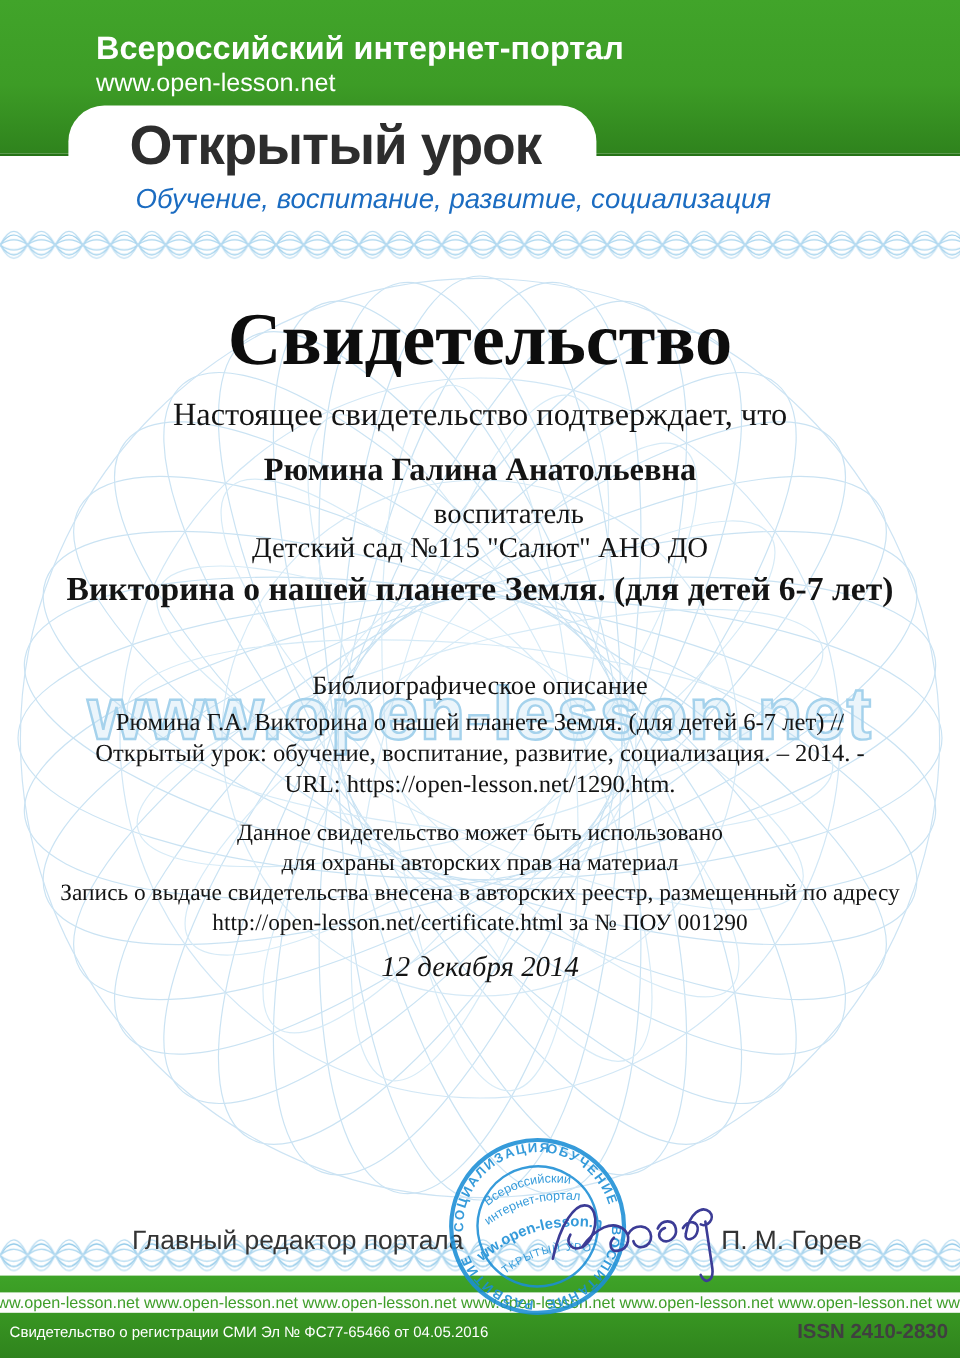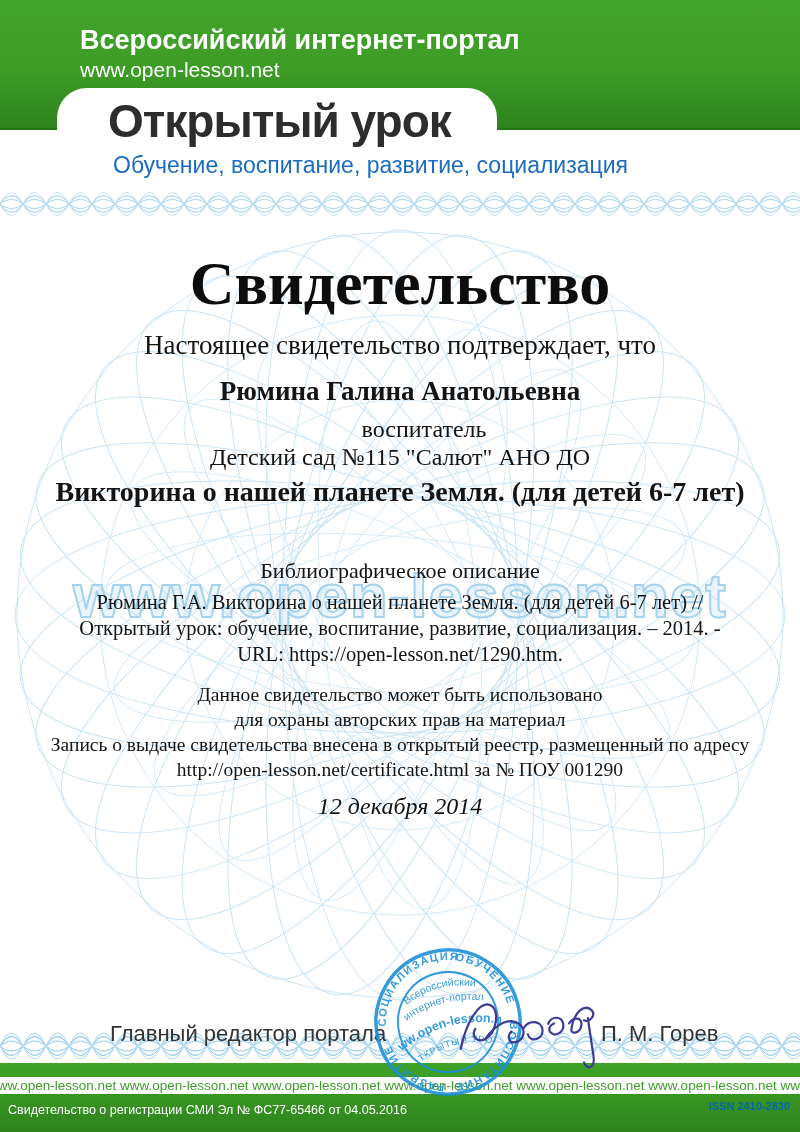--- a/index.html
+++ b/index.html
@@ -14,21 +14,21 @@
     border-bottom:2px solid #267317;z-index:20;}
   .portal-title{left:80px;top:25px;color:#fff;font-family:"Liberation Sans",sans-serif;
     font-weight:bold;font-size:27px;white-space:nowrap;}
   .portal-url{left:80px;top:58px;color:#fff;font-family:"Liberation Sans",sans-serif;
     font-size:21px;white-space:nowrap;}
   .site-tab{left:57px;top:88px;width:440px;height:72px;background:#fff;
     border-radius:30px 30px 0 0;z-index:21;}
   .site-name{left:108px;top:94px;color:#2d2d2d;font-family:"Liberation Sans",sans-serif;
     font-weight:bold;font-size:46px;letter-spacing:-1px;white-space:nowrap;z-index:22;}
   .tagline{left:113px;top:152px;color:#1b6cc1;font-family:"Liberation Sans",sans-serif;
-    font-size:23px;white-space:nowrap;z-index:22;}
+    font-style:italic;font-size:23px;white-space:nowrap;z-index:22;}
 
   
   .band{left:0;width:800px;z-index:1;}
   .rosette{left:0;top:160px;z-index:0;}
   .watermark{top:560px;font-family:"Liberation Sans",sans-serif;font-weight:bold;
     font-size:62px;letter-spacing:1px;color:rgba(189,222,242,0.30);
     -webkit-text-stroke:2px #a5d2ec;white-space:nowrap;z-index:1;}
 
   
   .t{color:#141414;z-index:5;}
@@ -56,22 +56,22 @@
 
   
   .footer-bar{left:0;top:1063px;width:800px;height:69px;
     background:linear-gradient(180deg,#3ea328 0%,#389622 45%,#2f831d 100%);z-index:25;}
   .url-strip{left:0;top:1077px;width:800px;height:17px;background:#fdfdfd;
     overflow:hidden;z-index:26;}
   .url-strip-text{margin-left:-12px;color:#3f9e2a;font-family:"Liberation Sans",sans-serif;
     font-size:13.5px;line-height:17px;white-space:nowrap;}
   .reg-text{left:8px;top:1103px;color:#fff;font-family:"Liberation Sans",sans-serif;
     font-size:12.5px;z-index:27;white-space:nowrap;}
-  .issn-text{right:10px;top:1100px;color:#0369a1;font-family:"Liberation Sans",sans-serif;
-    font-weight:bold;font-size:11px;z-index:27;white-space:nowrap;}
+  .issn-text{right:10px;top:1100px;color:#404040;font-family:"Liberation Sans",sans-serif;
+    font-weight:bold;font-size:17px;z-index:27;white-space:nowrap;}
 </style>
 </head>
 <body>
 
 <div class="page">
 
   <svg class="abs rosette" width="800" height="900" viewBox="0 0 800 900">
     <defs>
       <ellipse id="e1" cx="0" cy="0" rx="385" ry="118" fill="none" stroke="#bddcf0" stroke-width="1"></ellipse>
       <ellipse id="e2" cx="0" cy="0" rx="295" ry="78" fill="none" stroke="#cde6f5" stroke-width="1"></ellipse>
@@ -145,21 +145,21 @@
   <div class="abs ctr t work">Викторина о нашей планете Земля. (для детей 6-7 лет)</div>
   <div class="abs ctr t bibhead">Библиографическое описание</div>
   <div class="abs ctr t bib">
     <div>Рюмина Г.А. Викторина о нашей планете Земля. (для детей 6-7 лет) //</div>
     <div>Открытый урок: обучение, воспитание, развитие, социализация. – 2014. -</div>
     <div>URL: https://open-lesson.net/1290.htm.</div>
   </div>
   <div class="abs ctr t usage">
     <div>Данное свидетельство может быть использовано</div>
     <div>для охраны авторских прав на материал</div>
-    <div>Запись о выдаче свидетельства внесена в открытый реестр, размещенный по адресу</div>
+    <div>Запись о выдаче свидетельства внесена в авторских реестр, размещенный по адресу</div>
     <div>http://open-lesson.net/certificate.html за № ПОУ 001290</div>
   </div>
   <div class="abs ctr t date">12 декабря 2014</div>
 
   <div class="abs editor-label">Главный редактор портала</div>
   <div class="abs editor-name">П. М. Горев</div>
 
   <svg class="abs stamp" viewBox="-82 -82 164 164">
     <defs>
       <path id="ringPath" d="M -62,0 A 62,62 0 1 1 62,0 A 62,62 0 1 1 -62,0"></path>

